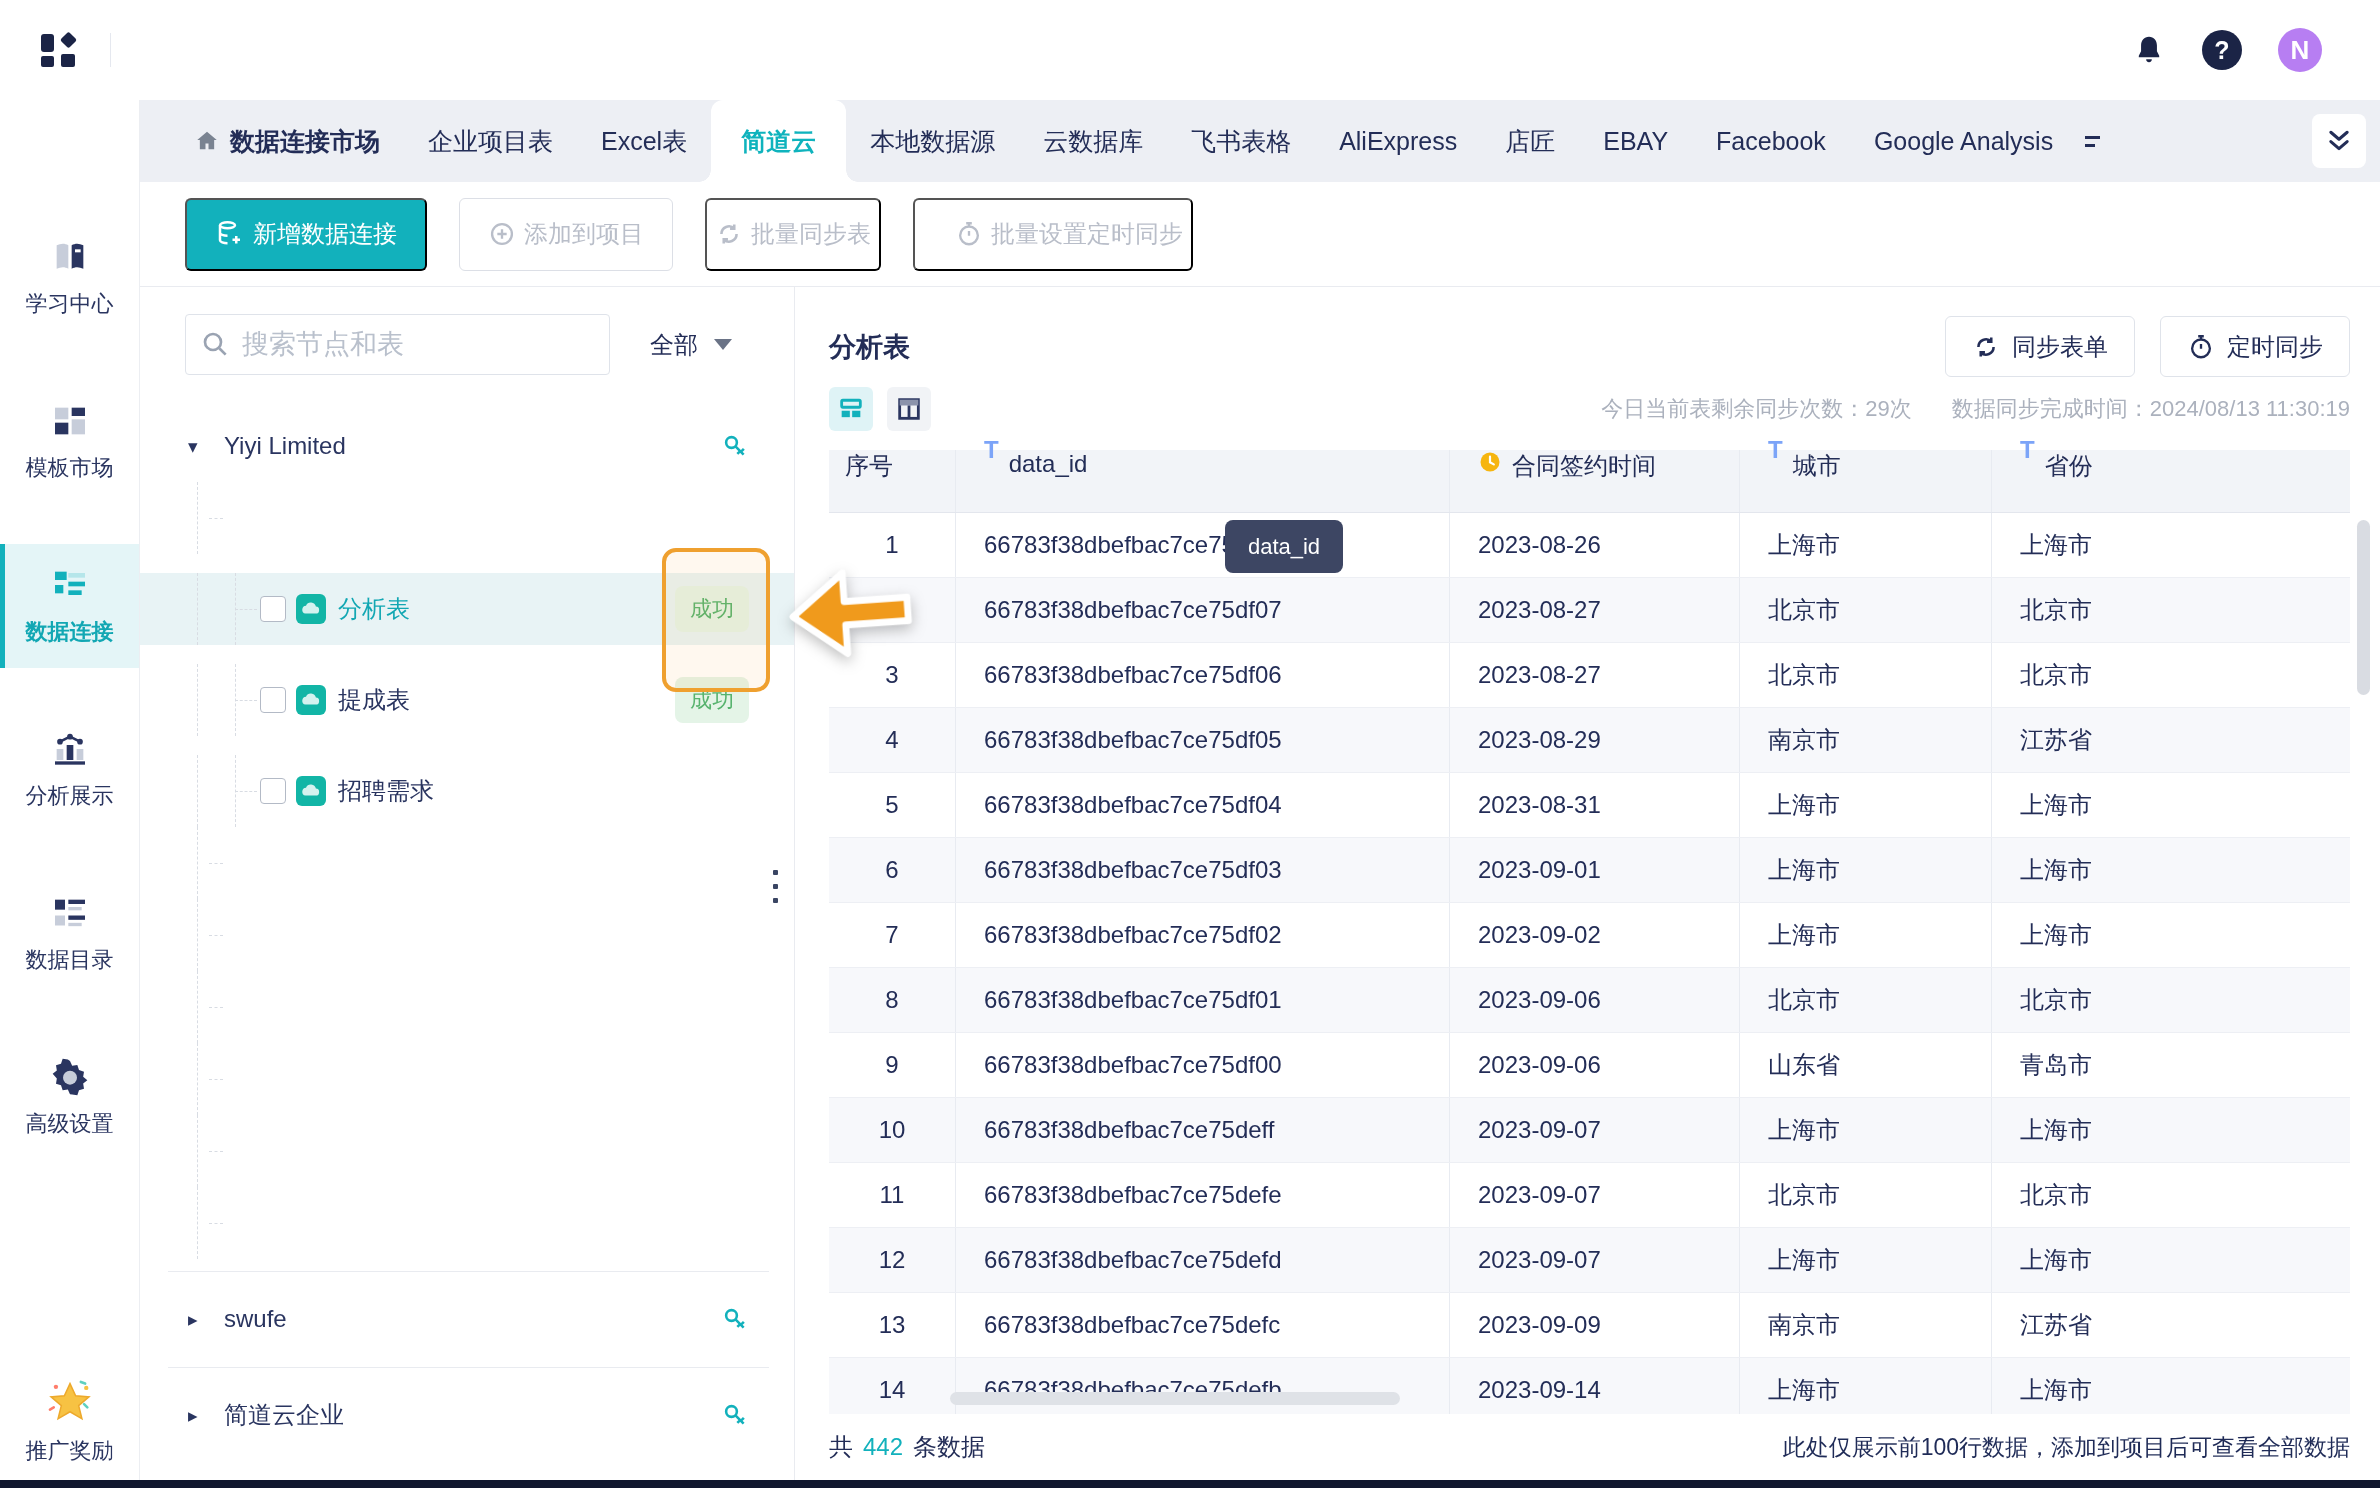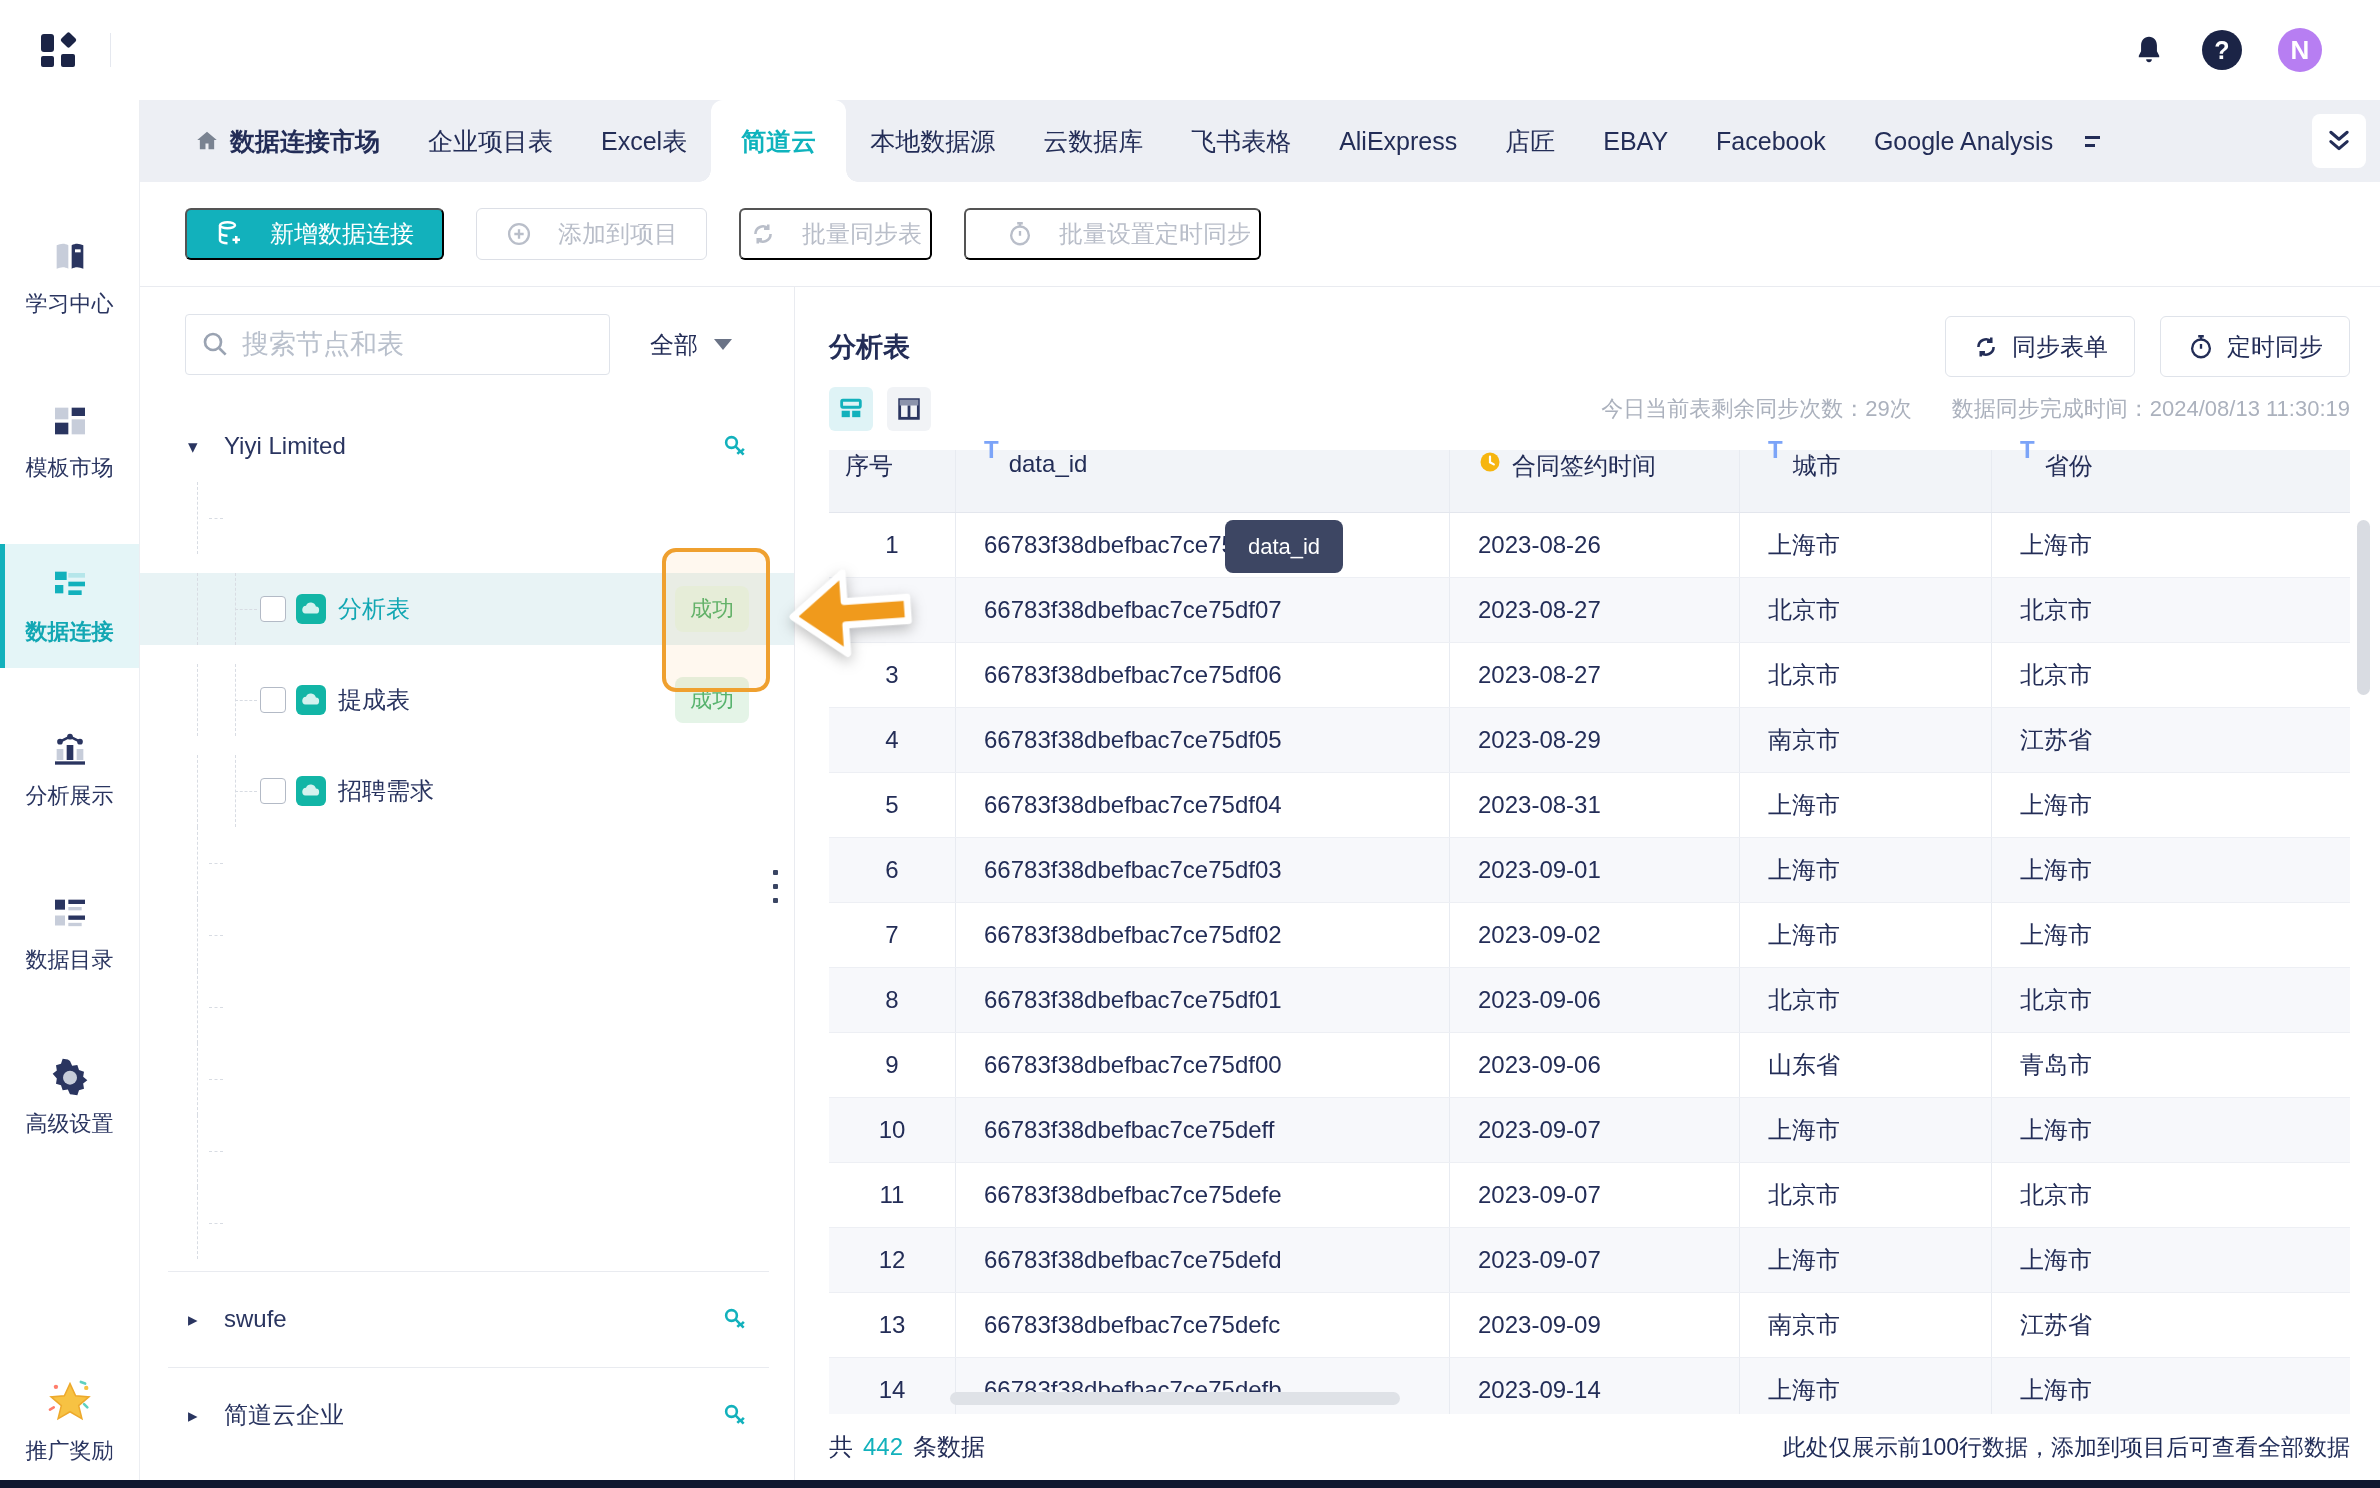--- a/index.html
+++ b/index.html
@@ -39,21 +39,21 @@
       background:radial-gradient(circle 12px at 0 0, rgba(0,0,0,0) 11.5px, #fff 12px); }
   .tab.active::after { content:""; position:absolute; right:-12px; bottom:0; width:12px; height:12px;
       background:radial-gradient(circle 12px at 100% 0, rgba(0,0,0,0) 11.5px, #fff 12px); }
   .tab-frag { display:flex; flex-direction:column; justify-content:center; gap:5px; margin-left:8px; }
   .tab-frag i { display:block; height:3px; background:#232d57; }
   .tab-frag i:nth-child(1){ width:15px; } .tab-frag i:nth-child(2){ width:10px; }
   .tab-overflow { margin:14px 14px 14px auto; width:54px; height:54px; background:#fff; border-radius:8px; display:flex; align-items:center; justify-content:center; cursor:pointer; }
 
   
   .toolbar { height:105px; background:#fff; display:flex; align-items:center; padding-left:45px; gap:32px; border-bottom:1px solid #e9ebf0; flex:0 0 auto; }
-  .btn { height:52px; display:flex; align-items:center; gap:25px; font-size:24px; border-radius:6px; padding:0 28px; cursor:pointer; white-space:nowrap; }
+  .btn { height:73px; display:flex; align-items:center; gap:8px; font-size:24px; border-radius:6px; padding:0 28px; cursor:pointer; white-space:nowrap; }
   .btn.primary { background:#12b1bc; color:#fff; }
   .btn.outline-disabled { background:#fff; border:1px solid #dcdfe6; color:#b9bec9; cursor:not-allowed; }
   .btn.text-disabled { background:transparent; color:#b9bec9; padding:0 8px; cursor:not-allowed; }
 
   
   .workspace { flex:1; display:flex; min-height:0; position:relative; }
 
   
   .tree-panel { width:655px; flex:0 0 auto; background:#fff; border-right:1px solid #e9ebf0; position:relative; overflow:hidden; }
   .search-row { display:flex; align-items:center; margin:27px 45px 0 45px; height:61px; }

